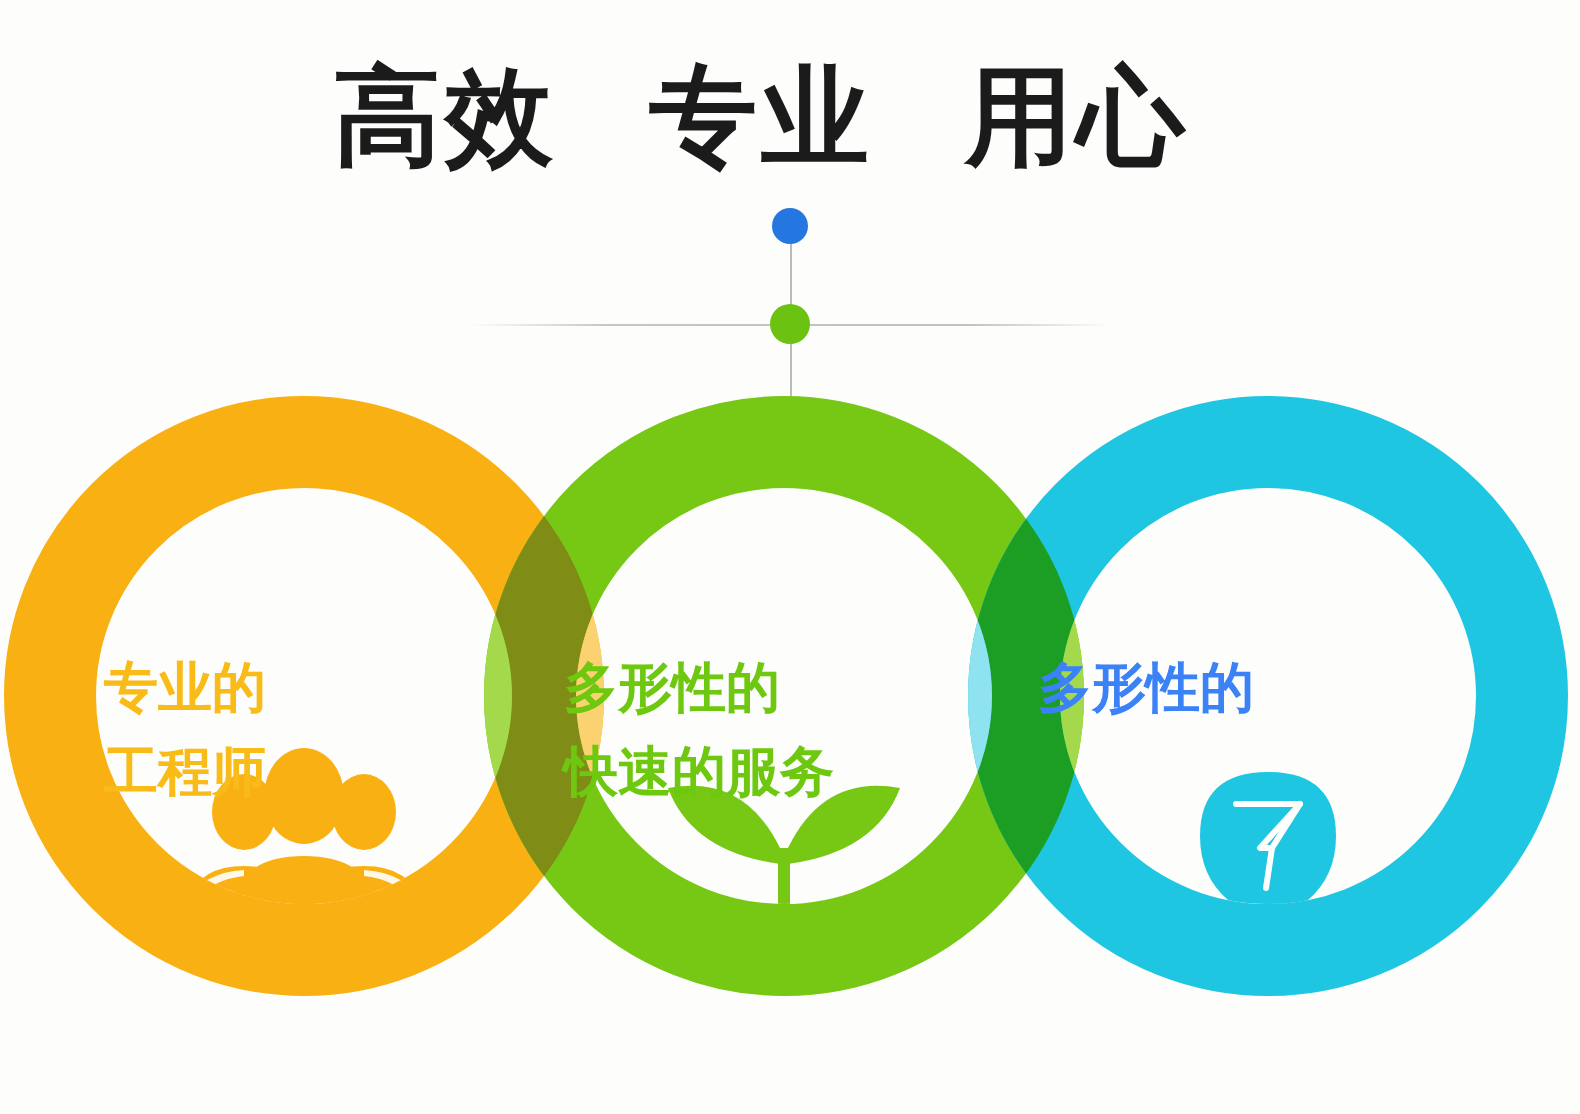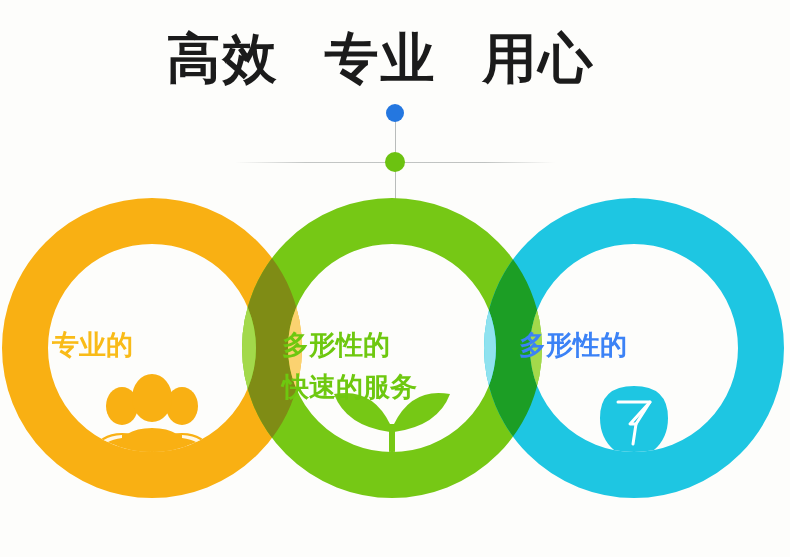--- a/index.html
+++ b/index.html
@@ -186,20 +186,21 @@
         <path d="M618,402 l32,0 l-14,22 l-3,20"></path>
         <path d="M650,402 l-20,22 l6,0"></path>
       </g>
       <rect x="620" y="466" width="28" height="5" rx="2" fill="#ffffff"></rect>
       <rect x="620" y="475" width="28" height="5" rx="2" fill="#ffffff"></rect>
     </g>
   </svg>
 
   <div class="caption" id="caption-1" style="left:52px; top:300px; width:200px;">
     <span class="line">专业的</span>
+    <span class="line">工程师</span>
   </div>
 
   <div class="caption" id="caption-2" style="left:282px; top:300px; width:220px;">
     <span class="line">多形性的</span>
     <span class="line">快速的服务</span>
   </div>
 
   <div class="caption" id="caption-3" style="left:519px; top:300px; width:230px;">
     <span class="line">多形性的</span>
   </div>

